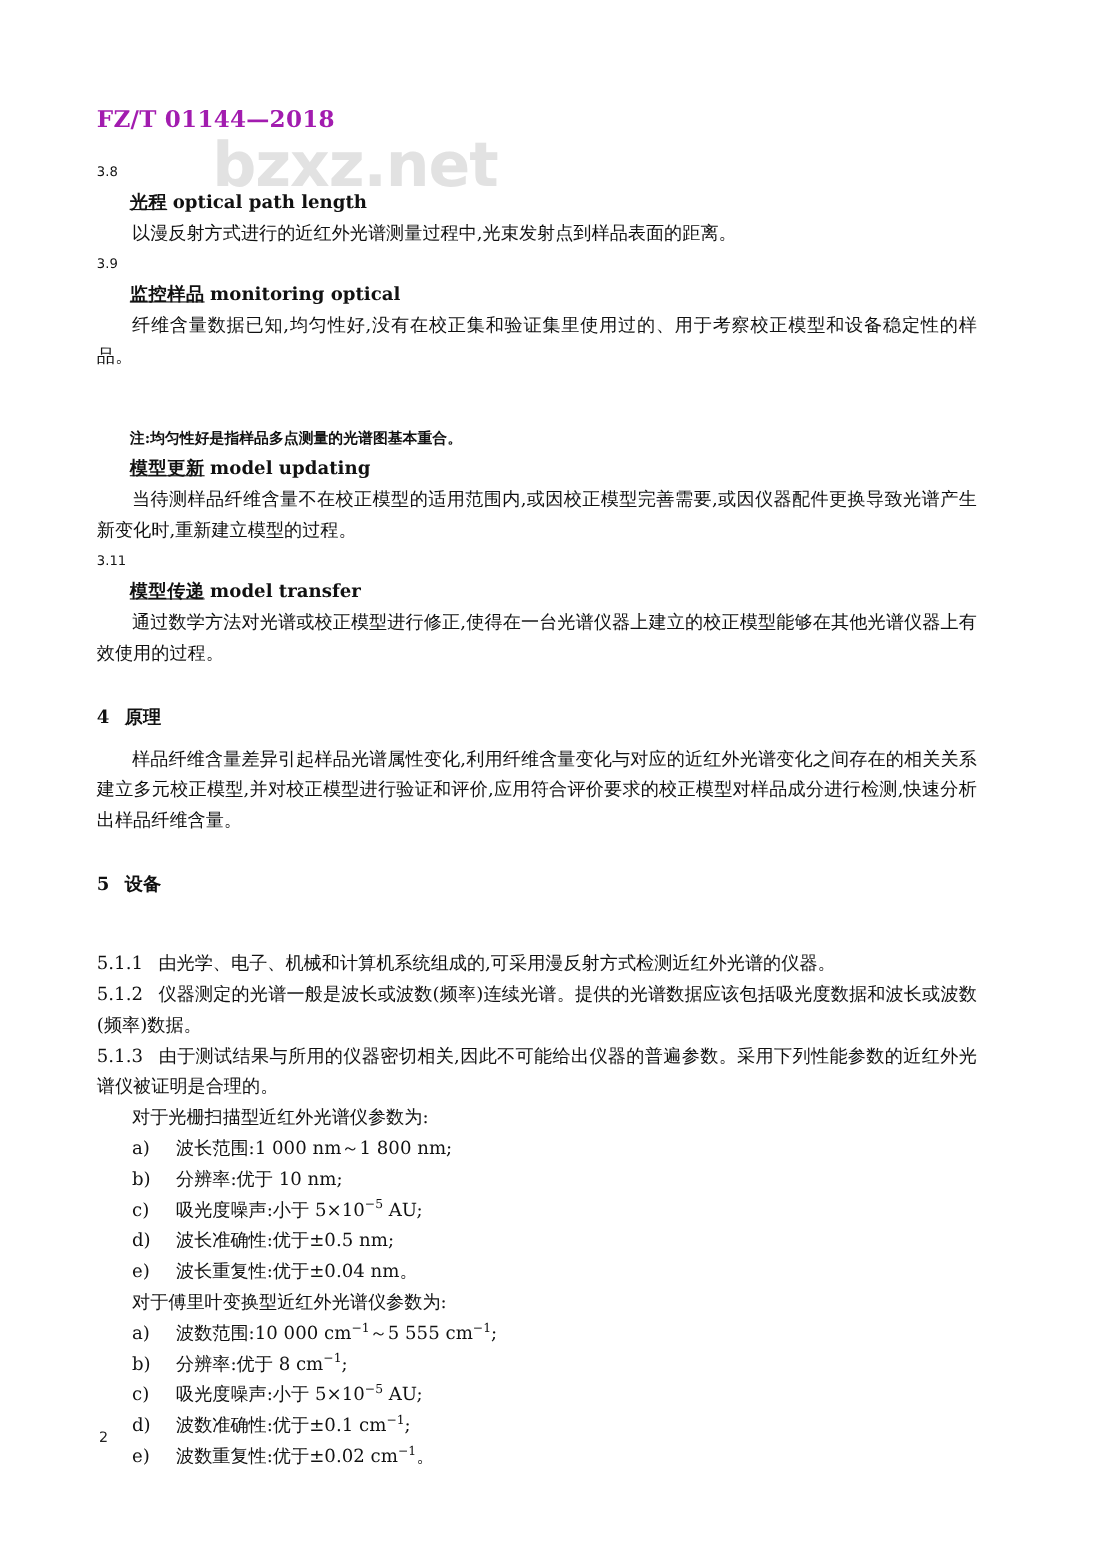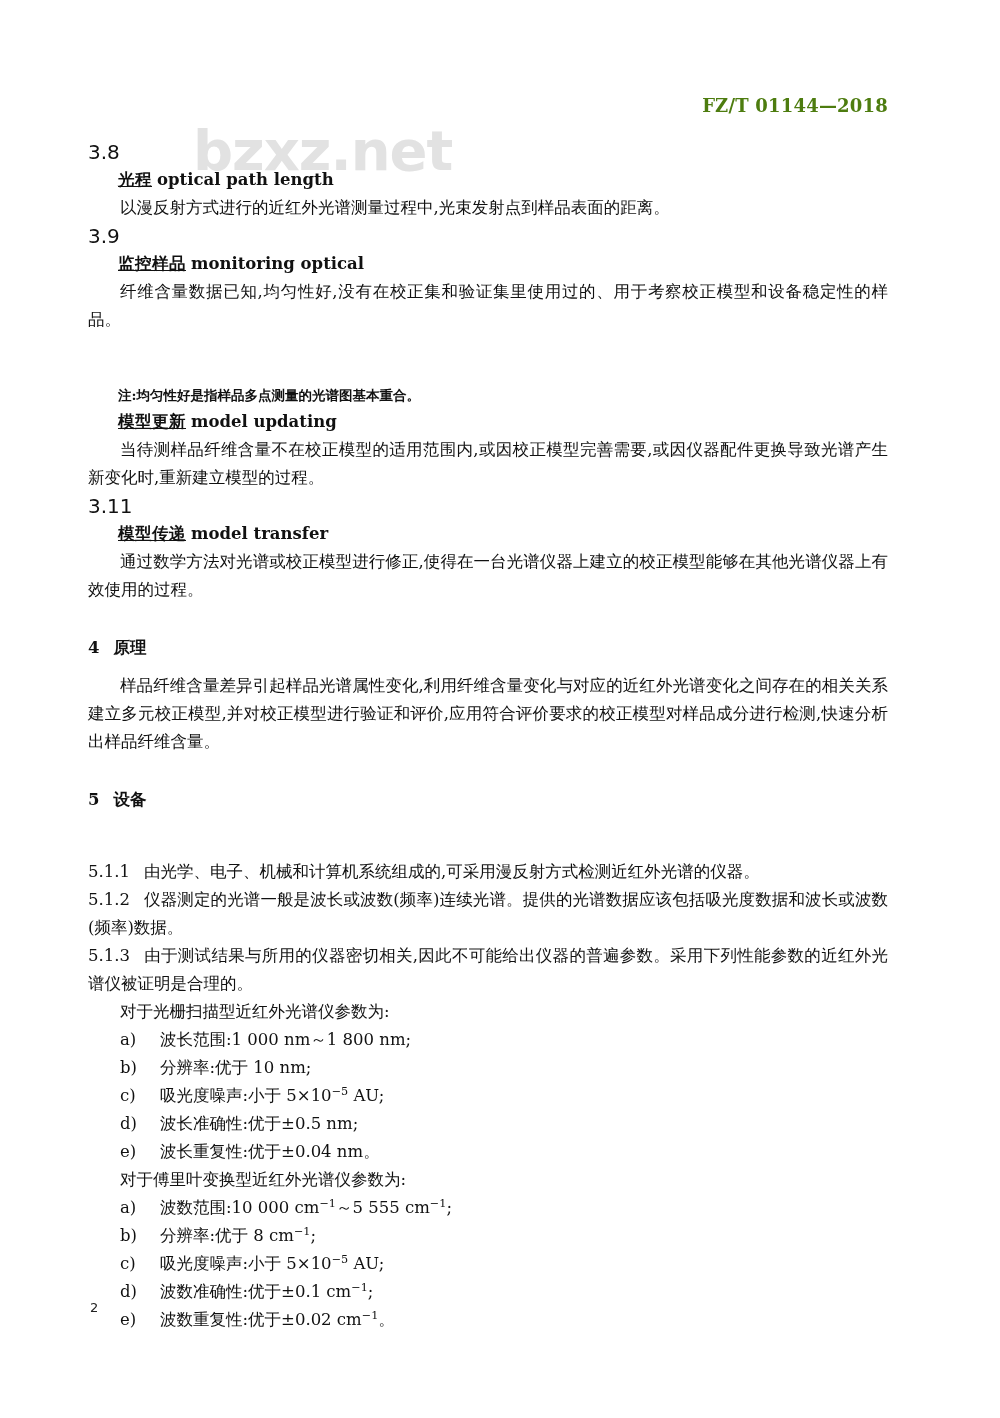--- a/index.html
+++ b/index.html
@@ -47,29 +47,28 @@
     left: 88px;
     top: 0;
     width: 800px;
     z-index: 2;
   }
 
   .runhead {
     margin-top: 95px;
     font-family: "DejaVu Serif", "Liberation Serif", serif;
     font-weight: bold;
-    font-size: 18px;
+    font-size: 21px;
     letter-spacing: 0.2px;
-    color: #4d7c0f;
-    text-align: right;
+    color: #a21caf;
   }
 
   
   .clause-num {
-    font-size: 20px;
+    font-size: 12px;
     line-height: 28px;
     color: #111;
     font-family: "DejaVu Sans", "Liberation Sans", sans-serif;
   }
   .term-line {
     font-weight: bold;
     font-size: 16.5px;
     line-height: 28px;
     padding-left: 30px;
     color: #111;

